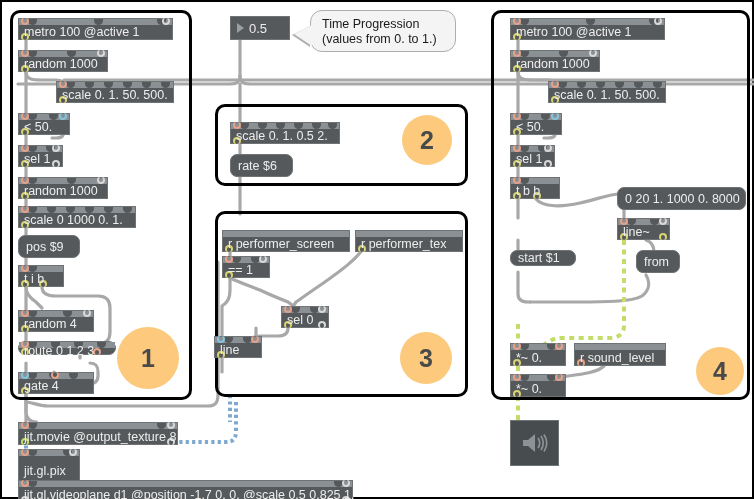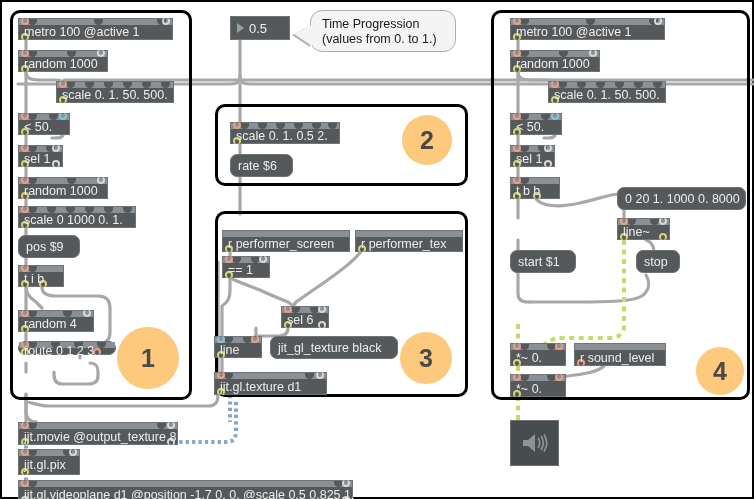--- a/index.html
+++ b/index.html
@@ -274,20 +274,31 @@
         <i style="left:32px;"></i>
         <i style="left:55px;"></i>
         <i style="left:78px;"></i>
       </div>
     <span class="nub in hot" style="left:2px;"></span>
     <span class="nub out oy" style="left:2px;"></span>
     <span class="nub out oo" style="right:14px;"></span>
     <div class="txt">route 0 1 2 3</div>
   </div>
 
+  <div class="obj" style="left:16px;top:370px;width:76px;height:22px;">
+    <div class="bar">
+        <i style="left:9px;"></i>
+        <i style="left:30px;"></i>
+        <i style="left:50px;"></i>
+      </div>
+    <span class="nub in cold" style="left:2px;"></span>
+    <span class="nub in hot" style="left:32px;"></span>
+    <span class="nub out oy" style="left:2px;"></span>
+    <div class="txt">gate 4</div>
+  </div>
 
   <div class="badge" style="left:115px;top:325px;width:62px;height:62px;">
     <span>1</span>
   </div>
 
   <div class="numbox" style="left:228px;top:14px;width:60px;height:24px;">
     <span class="tri"></span>
     <span>0.5</span>
   </div>
 
@@ -346,50 +357,35 @@
 
   <div class="obj" style="left:279px;top:304px;width:48px;height:22px;">
     <div class="bar">
         <i style="left:9px;"></i>
         <i style="left:28px;"></i>
       </div>
     <span class="nub in hot" style="left:2px;"></span>
     <span class="nub in" style="right:2px;"></span>
     <span class="nub out oy" style="left:2px;"></span>
     <span class="nub out" style="right:2px;"></span>
-    <div class="txt">sel 6</div>
+    <div class="txt">sel 0</div>
   </div>
 
   <div class="obj" style="left:212px;top:334px;width:48px;height:22px;">
     <div class="bar">
         <i style="left:9px;"></i>
         <i style="left:28px;"></i>
       </div>
     <span class="nub in cold" style="left:2px;"></span>
     <span class="nub in hot" style="right:2px;"></span>
     <span class="nub out oy" style="left:2px;"></span>
     <div class="txt">line</div>
   </div>
 
-  <div class="msg" style="left:268px;top:334px;width:128px;height:23px;">
-    <span class="nub in hot" style="left:3px;"></span>
-    <span class="nub out oo" style="left:3px;"></span>
-    <div class="txt">jit_gl_texture black</div>
-  </div>
-
-  <div class="obj" style="left:212px;top:370px;width:113px;height:23px;">
-    <div class="bar">
-        <i style="left:9px;"></i>
-        <i style="left:90px;"></i>
-      </div>
-    <span class="nub in hot" style="left:2px;"></span>
-    <span class="nub in" style="right:2px;"></span>
-    <span class="nub out oy" style="left:2px;"></span>
-    <div class="txt">jit.gl.texture d1</div>
-  </div>
+
 
   <div class="badge" style="left:398px;top:330px;width:52px;height:52px;">
     <span>3</span>
   </div>
 
   <div class="obj" style="left:508px;top:16px;width:155px;height:22px;">
     <div class="bar">
         <i style="left:9px;"></i>
         <i style="left:75px;"></i>
         <i style="left:138px;"></i>
@@ -470,30 +466,30 @@
         <i style="left:9px;"></i>
         <i style="left:32px;"></i>
       </div>
     <span class="nub in hot" style="left:2px;"></span>
     <span class="nub in" style="right:2px;"></span>
     <span class="nub out oy" style="left:2px;"></span>
     <span class="nub out oy" style="right:2px;"></span>
     <div class="txt">line~</div>
   </div>
 
-  <div class="msg" style="left:508px;top:248px;width:66px;height:23px;text-decoration:underline;">
+  <div class="msg" style="left:508px;top:248px;width:66px;height:16px;text-decoration:underline;">
     <span class="nub in hot" style="left:3px;"></span>
     <span class="nub out oo" style="left:3px;"></span>
     <div class="txt">start $1</div>
   </div>
 
   <div class="msg" style="left:634px;top:248px;width:44px;height:23px;">
     <span class="nub in hot" style="left:3px;"></span>
     <span class="nub out oo" style="left:3px;"></span>
-    <div class="txt">stop</div>
+    <div class="txt">from</div>
   </div>
 
 
   <div class="obj" style="left:508px;top:341px;width:56px;height:23px;">
     <div class="bar">
         <i style="left:9px;"></i>
         <i style="left:36px;"></i>
       </div>
     <span class="nub in hot" style="left:2px;"></span>
     <span class="nub in hot" style="right:2px;"></span>
@@ -537,21 +533,21 @@
         <i style="left:9px;"></i>
         <i style="left:138px;"></i>
       </div>
     <span class="nub in hot" style="left:2px;"></span>
     <span class="nub in" style="right:2px;"></span>
     <span class="nub out" style="left:2px;border-color:#c3dd6a;"></span>
     <span class="nub out" style="right:2px;"></span>
     <div class="txt">jit.movie @output_texture 8</div>
   </div>
 
-  <div class="obj" style="left:16px;top:447px;width:62px;height:26px;padding-left:12px;">
+  <div class="obj" style="left:16px;top:447px;width:62px;height:38px;padding-left:12px;">
     <div class="bar">
         <i style="left:9px;"></i>
         <i style="left:44px;"></i>
       </div>
     <span class="nub in hot" style="left:2px;"></span>
     <span class="nub in" style="right:2px;"></span>
     <span class="nub out oy" style="left:2px;"></span>
     <div class="txt">jit.gl.pix</div>
   </div>
 

